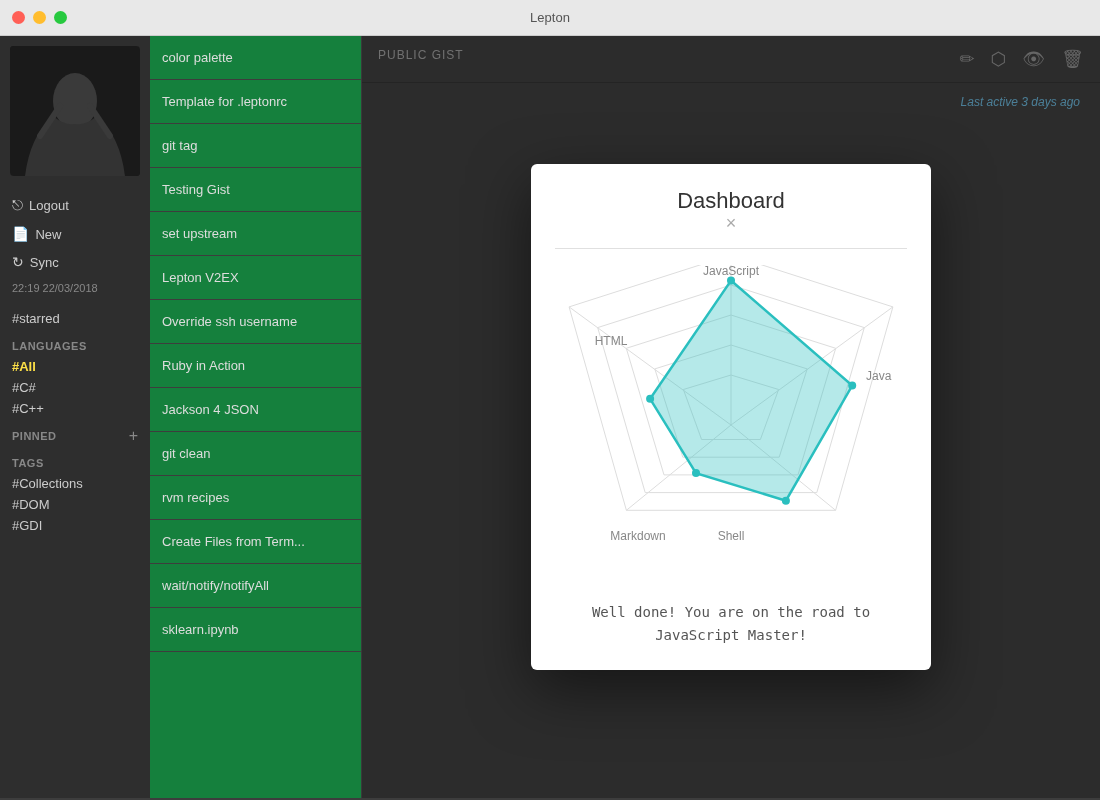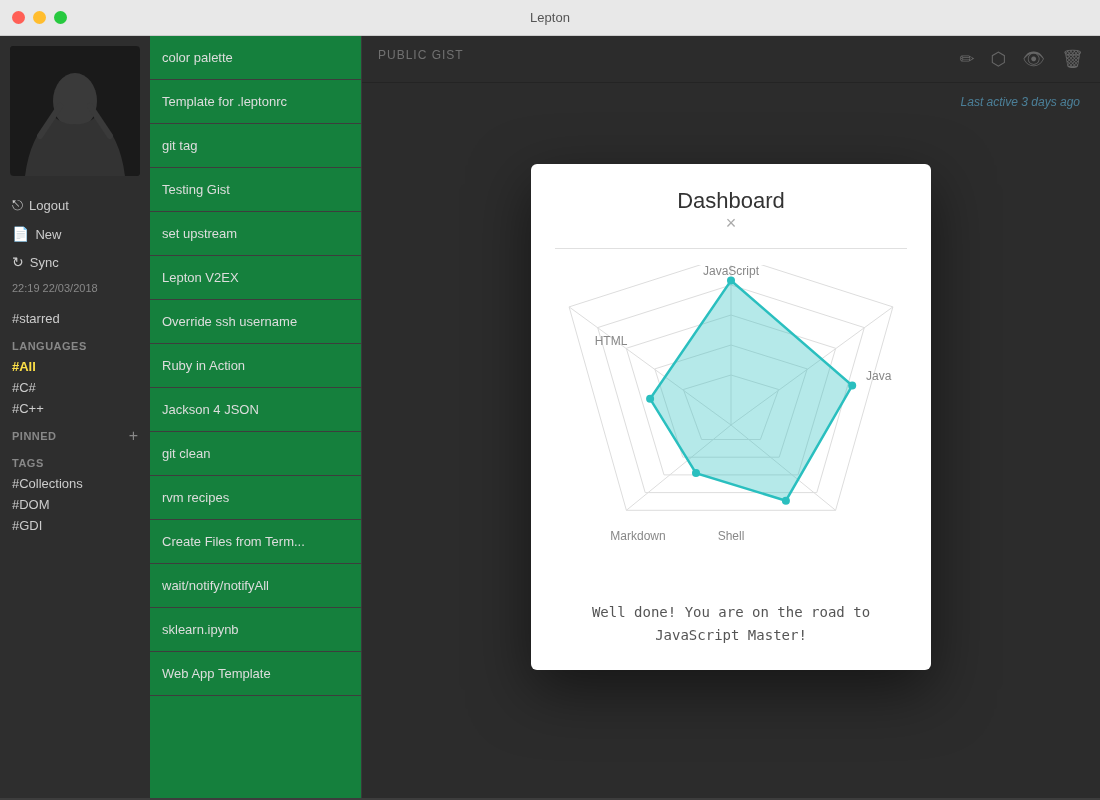--- a/index.html
+++ b/index.html
@@ -319,21 +319,20 @@
       <div class="list-item">set upstream</div>
       <div class="list-item">Lepton V2EX</div>
       <div class="list-item">Override ssh username</div>
       <div class="list-item">Ruby in Action</div>
       <div class="list-item">Jackson 4 JSON</div>
       <div class="list-item">git clean</div>
       <div class="list-item">rvm recipes</div>
       <div class="list-item">Create Files from Term...</div>
       <div class="list-item">wait/notify/notifyAll</div>
       <div class="list-item">sklearn.ipynb</div>
-      <div class="list-item">Web App Template</div>
     </div>
 
   <div class="content-panel">
     <div class="content-header">
       <span class="gist-label">PUBLIC GIST</span>
       <div class="header-actions">
         <span class="header-action-icon">✏</span>
         <span class="header-action-icon">⬡</span>
         <span class="header-action-icon">👁</span>
         <span class="header-action-icon">🗑</span>

